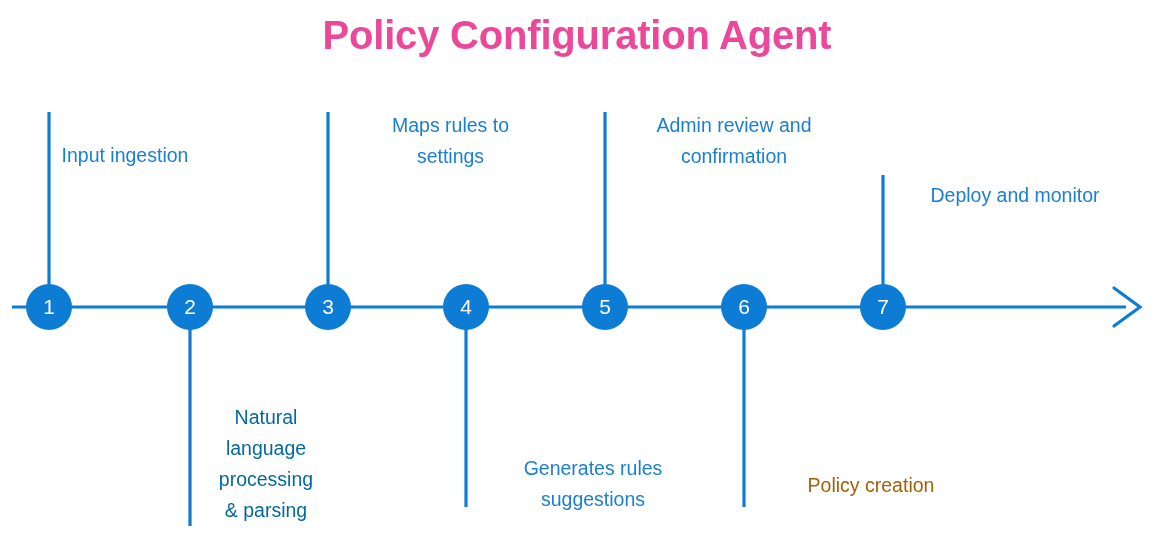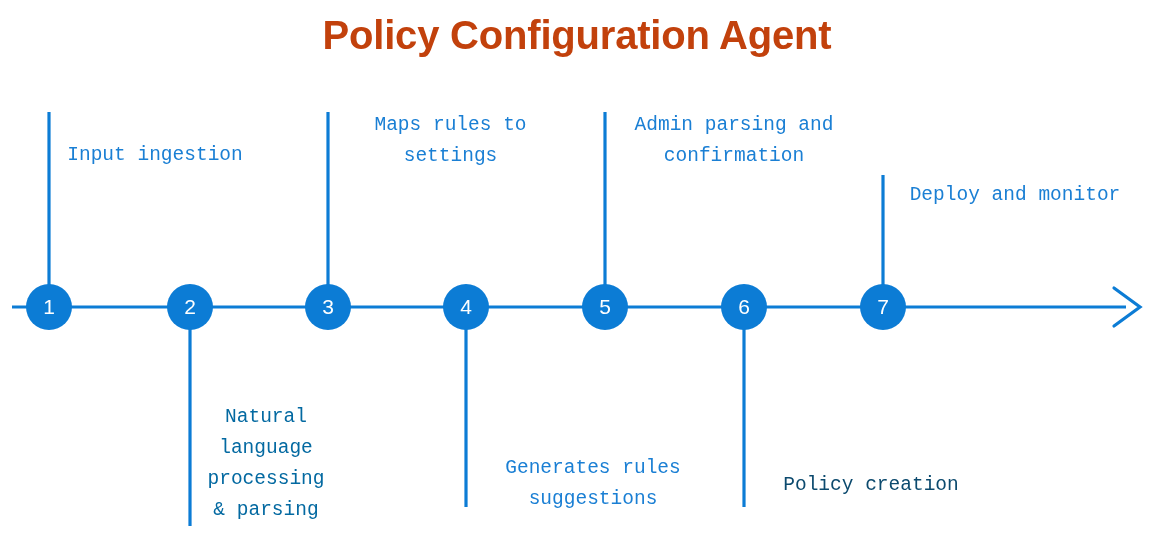--- a/index.html
+++ b/index.html
@@ -19,21 +19,21 @@
   }
   
   #diagram-title {
     position: absolute;
     left: 0;
     top: 12px;
     width: 1154px;
     text-align: center;
     font-size: 40px;
     font-weight: bold;
-    color: #c2410c;
+    color: #ec4899;
     letter-spacing: -0.2px;
     line-height: 1.15;
     white-space: nowrap;
   }
   
   #timeline-svg {
     position: absolute;
     left: 0;
     top: 0;
     width: 1154px;
@@ -41,21 +41,20 @@
   }
   
   .step-label {
     position: absolute;
     color: #1a7fd4;
     font-size: 19.5px;
     line-height: 31px;
     text-align: center;
     white-space: pre-line;
     font-weight: normal;
-    font-family: Liberation Mono, monospace;
   }
   .step-label.above { }
   .step-label.below { }
   
   .node-number {
     position: absolute;
     width: 46px;
     height: 46px;
     line-height: 46px;
     text-align: center;
@@ -100,28 +99,28 @@
   <div id="numbers-layer">
       <div class="node-number" style="left: 26px; top: 284px;">1</div>
       <div class="node-number" style="left: 167px; top: 284px;">2</div>
       <div class="node-number" style="left: 305px; top: 284px;">3</div>
       <div class="node-number" style="left: 443px; top: 284px;">4</div>
       <div class="node-number" style="left: 582px; top: 284px;">5</div>
       <div class="node-number" style="left: 721px; top: 284px;">6</div>
       <div class="node-number" style="left: 860px; top: 284px;">7</div>
     </div>
   <div id="labels-layer">
-      <div class="step-label above" style="left: 0px; top: 140px; width: 250px; color: rgb(26, 127, 212); margin-left: 30px;">Input ingestion</div>
+      <div class="step-label above" style="left: 0px; top: 140px; width: 250px; color: rgb(26, 127, 212);">Input ingestion</div>
       <div class="step-label below" style="left: 166px; top: 402px; width: 200px; color: #0369a1;">Natural
 language
 processing
 &amp; parsing</div>
       <div class="step-label above" style="left: 338px; top: 110px; width: 225px; color: rgb(26, 127, 212);">Maps rules to
 settings</div>
       <div class="step-label below" style="left: 478px; top: 453px; width: 230px; color: rgb(26, 127, 212);">Generates rules
 suggestions</div>
-      <div class="step-label above" style="left: 614px; top: 110px; width: 240px; color: rgb(26, 127, 212);">Admin parsing and
+      <div class="step-label above" style="left: 614px; top: 110px; width: 240px; color: rgb(26, 127, 212);">Admin review and
 confirmation</div>
-      <div class="step-label below" style="left: 758px; top: 470px; width: 226px; color: #0c4a6e;">Policy creation</div>
+      <div class="step-label below" style="left: 758px; top: 470px; width: 226px; color: #a16207;">Policy creation</div>
       <div class="step-label above" style="left: 895px; top: 180px; width: 240px; color: rgb(26, 127, 212);">Deploy and monitor</div>
     </div>
 
 </div>
 
 </body></html>

